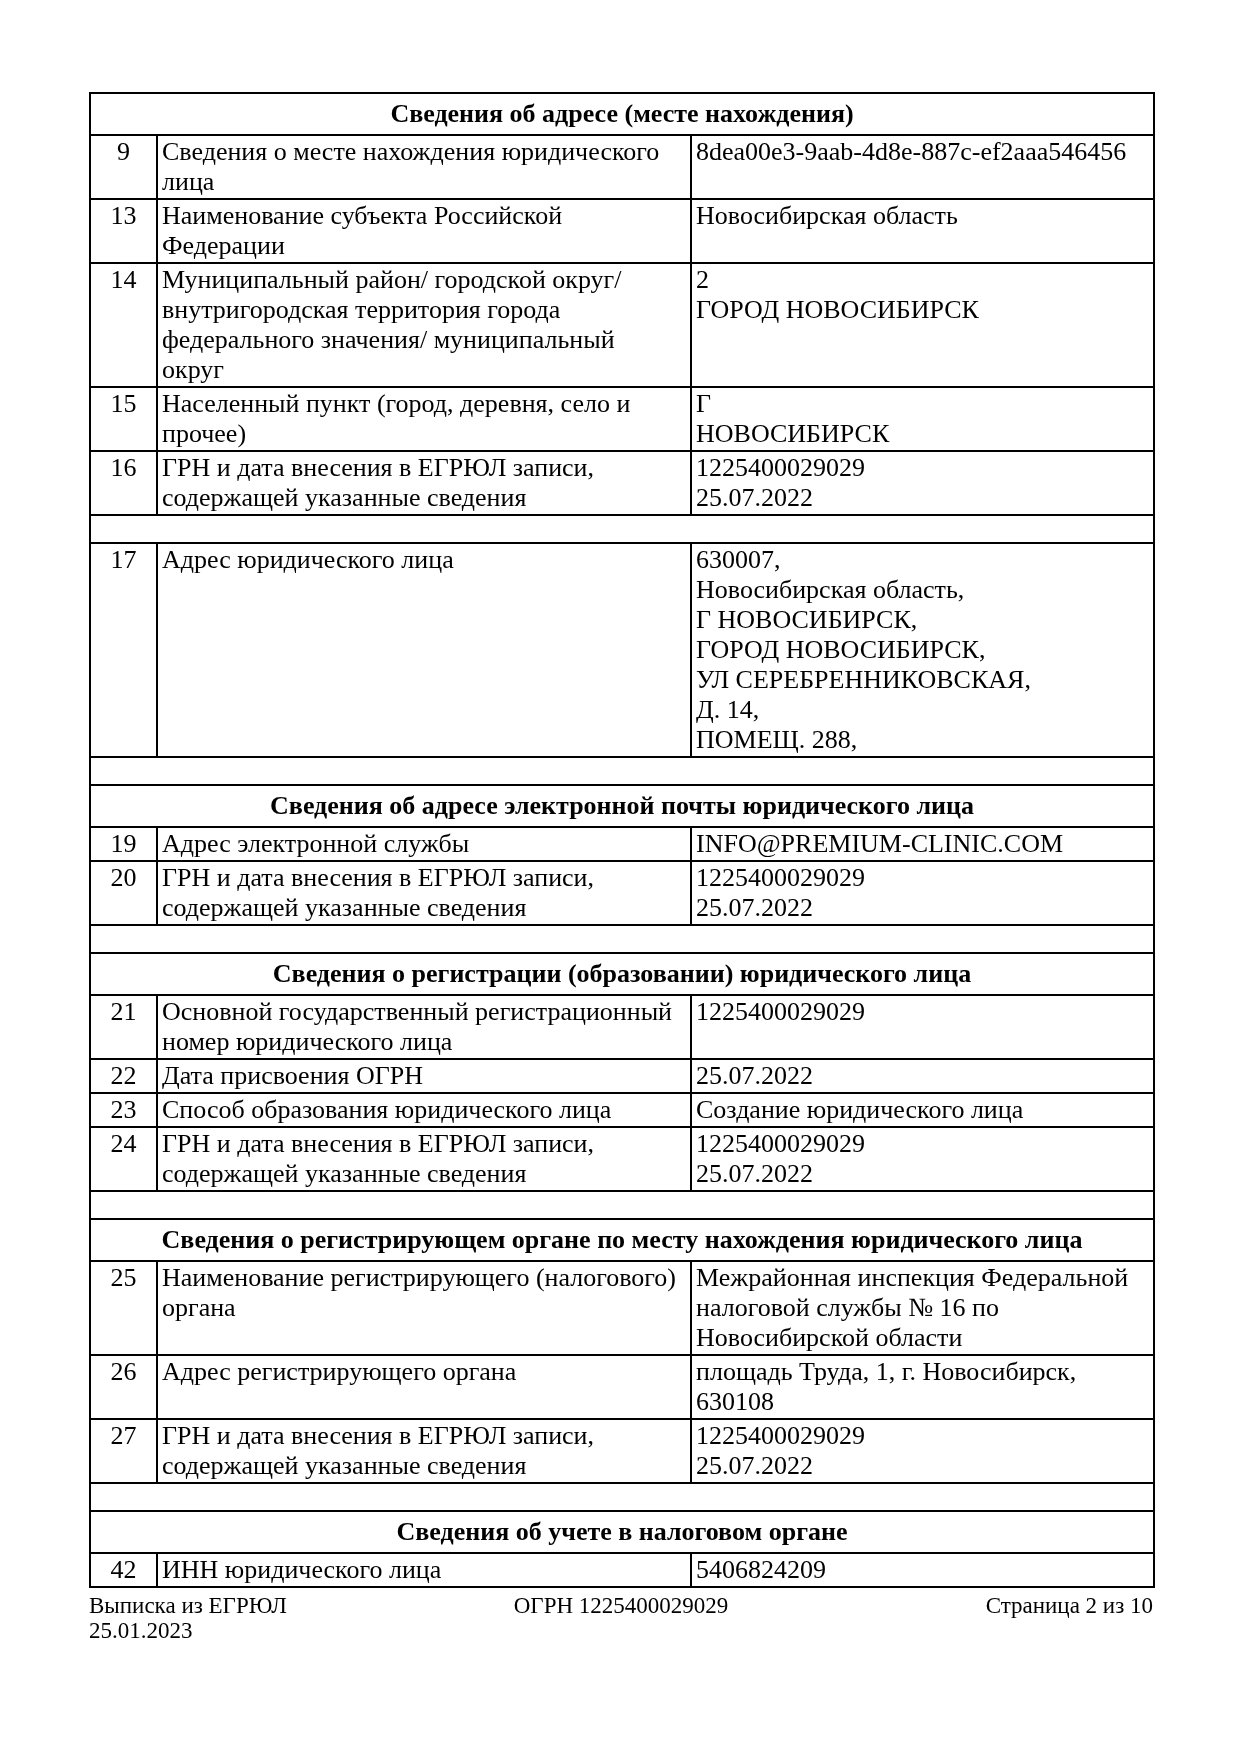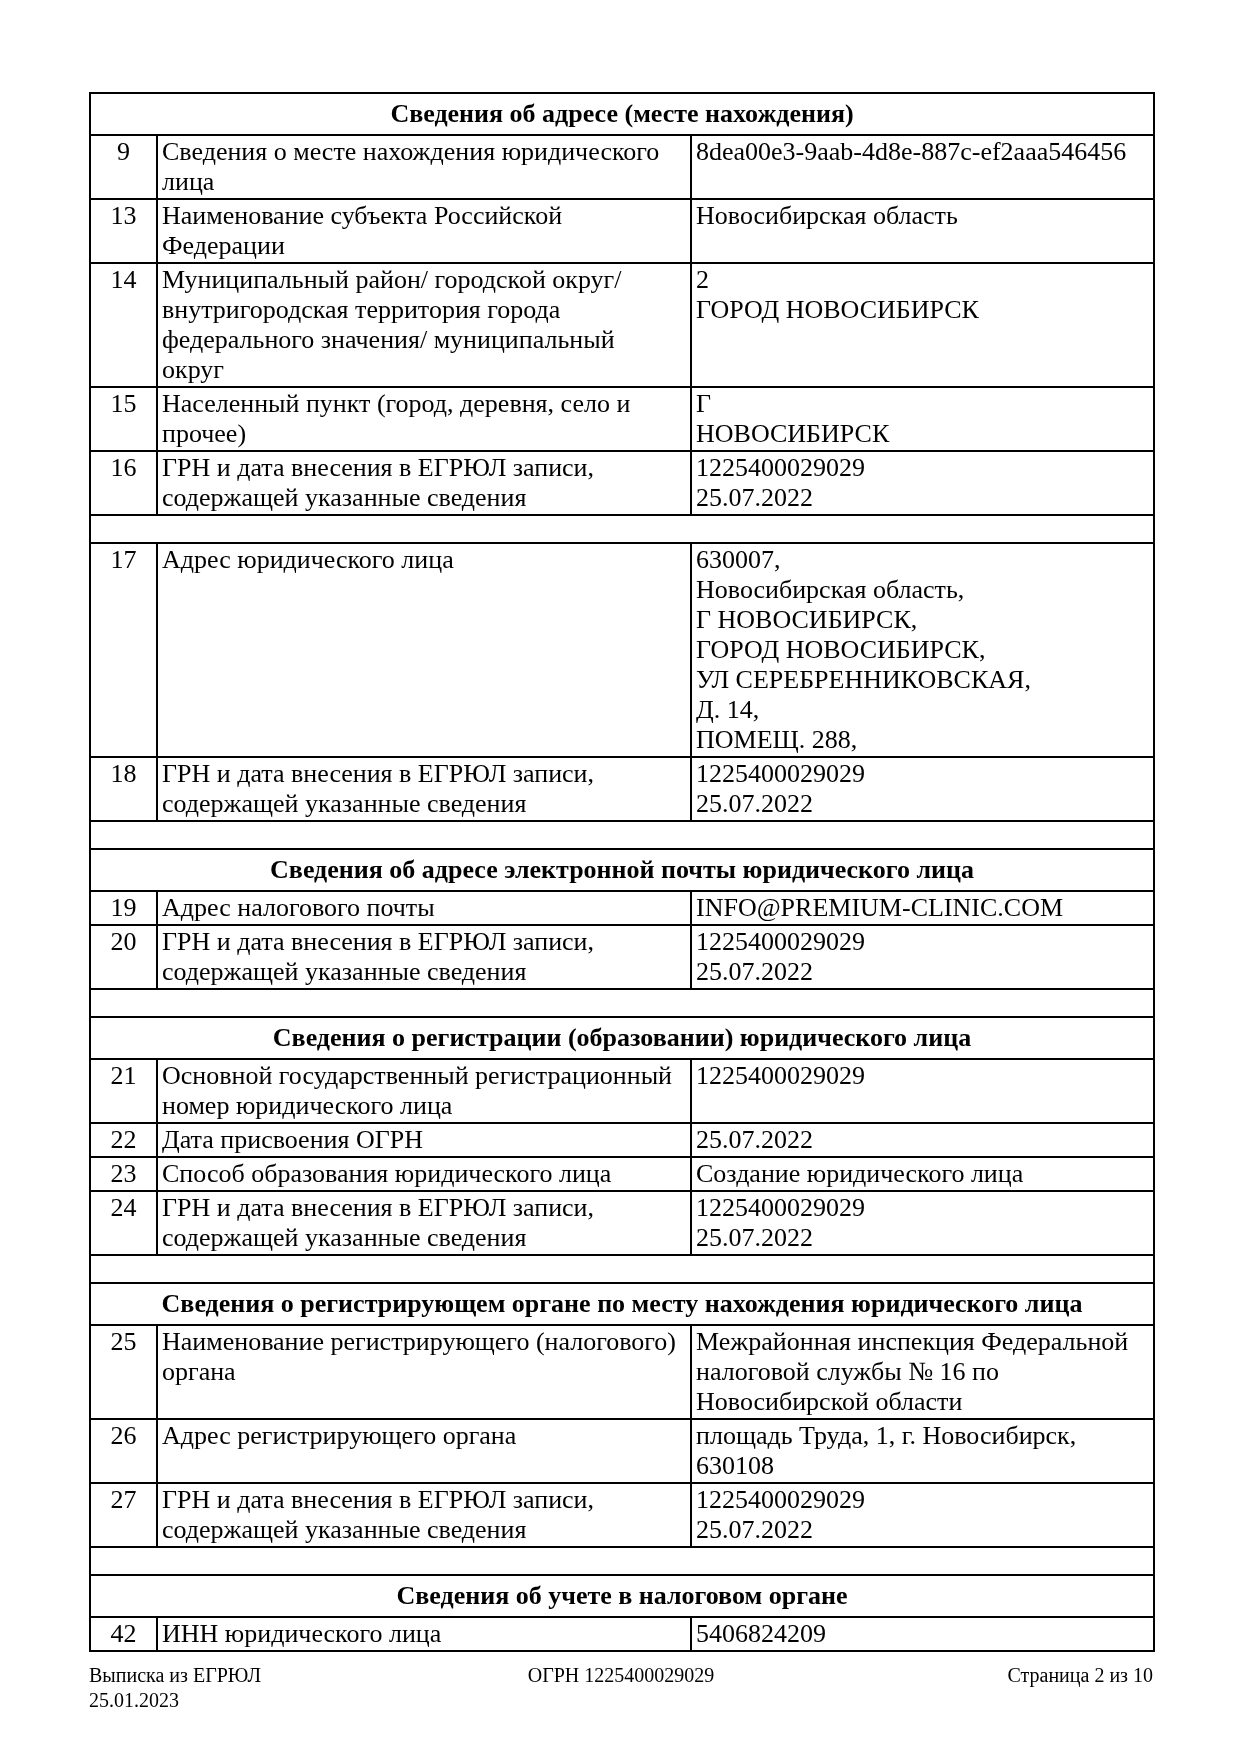--- a/index.html
+++ b/index.html
@@ -51,22 +51,22 @@
     padding: 5px 4px;
     white-space: nowrap;
   }
   tr.spacer-row td {
     height: 26px;
     padding: 0;
   }
   .footer {
     position: relative;
     width: 1064px;
-    margin: 11px 0 0 89px;
-    font-size: 20px;
+    margin: 5px 0 0 89px;
+    font-size: 23px;
     line-height: 25px;
   }
   .footer-center {
     position: absolute;
     top: 0;
     left: 50%;
     transform: translateX(-50%);
     white-space: nowrap;
   }
   .footer-right {
@@ -133,36 +133,29 @@
           <td class="cell-num">17</td>
           <td class="cell-label">Адрес юридического лица</td>
           <td class="cell-value">630007,
 Новосибирская область,
 Г НОВОСИБИРСК,
 ГОРОД НОВОСИБИРСК,
 УЛ СЕРЕБРЕННИКОВСКАЯ,
 Д. 14,
 ПОМЕЩ. 288,</td>
         </tr>
-        <tr class="data-row">
-          <td class="cell-num">18</td>
-          <td class="cell-label">ГРН и дата внесения в ЕГРЮЛ записи,
-содержащей указанные сведения</td>
-          <td class="cell-value">1225400029029
-25.07.2022</td>
-        </tr>
         <tr class="spacer-row">
           <td class="spacer-cell" colspan="3"></td>
         </tr>
         <tr class="section-row">
           <td class="section-title" colspan="3">Сведения об адресе электронной почты юридического лица</td>
         </tr>
         <tr class="data-row">
           <td class="cell-num">19</td>
-          <td class="cell-label">Адрес налогового почты</td>
+          <td class="cell-label">Адрес электронной службы</td>
           <td class="cell-value">INFO@PREMIUM-CLINIC.COM</td>
         </tr>
         <tr class="data-row">
           <td class="cell-num">20</td>
           <td class="cell-label">ГРН и дата внесения в ЕГРЮЛ записи,
 содержащей указанные сведения</td>
           <td class="cell-value">1225400029029
 25.07.2022</td>
         </tr>
         <tr class="spacer-row">

